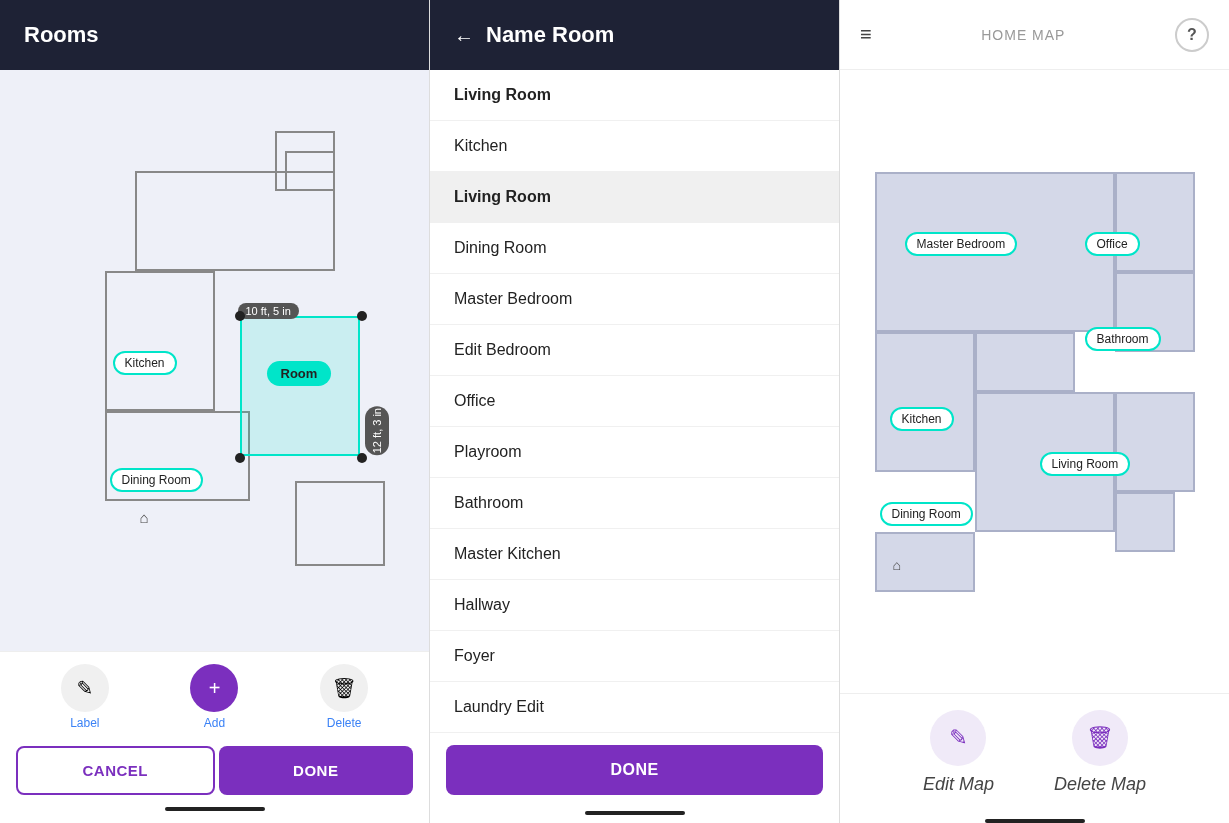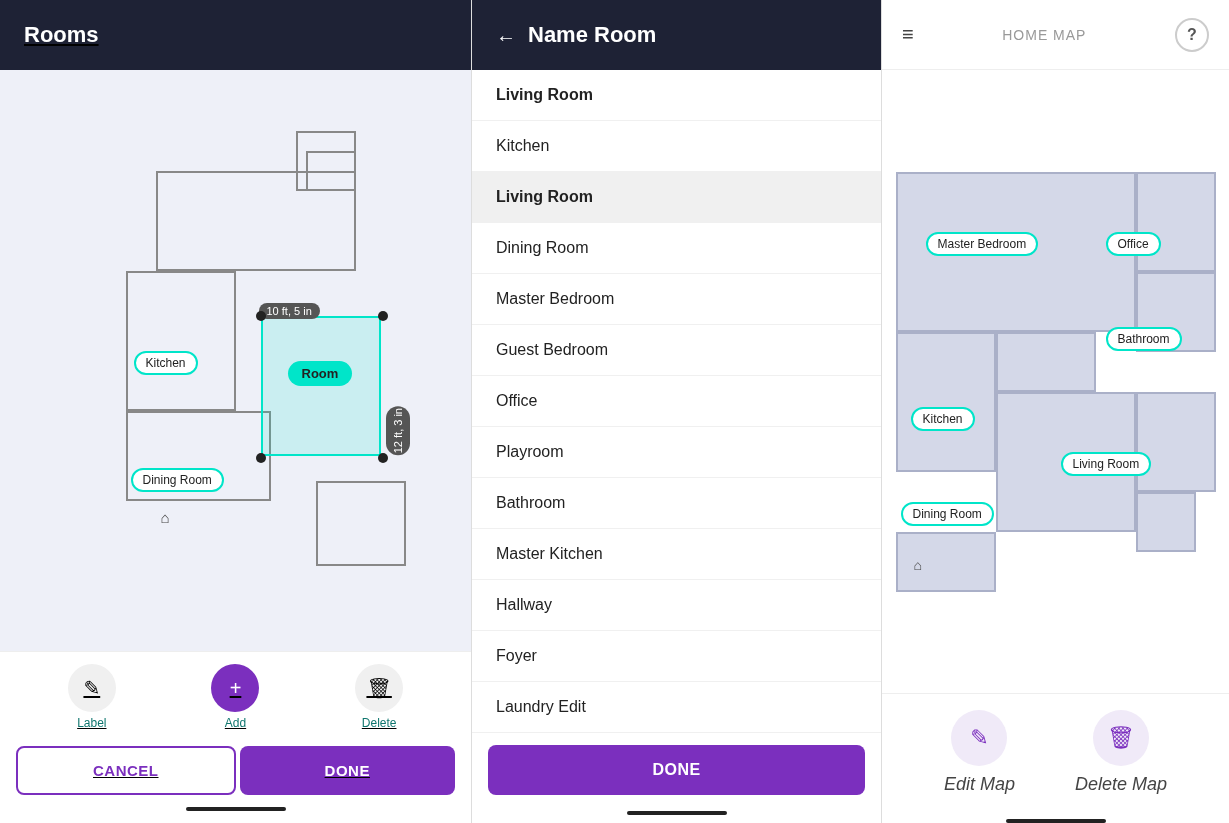--- a/index.html
+++ b/index.html
@@ -1,19 +1,19 @@
 <!DOCTYPE html>
 <html><head>
   <meta charset="utf-8">
   <style>
     * { box-sizing: border-box; margin: 0; padding: 0; }
     body { font-family: -apple-system, BlinkMacSystemFont, 'Segoe UI', sans-serif; display: flex; width: 1229px; height: 823px; overflow: hidden; background: #fff; }
 
     
-    .left-panel { width: 472px; display: flex; flex-direction: column; background: #f0f2f8; border-right: 1px solid #ddd; text-decoration: underline; }
+    .left-panel { width: 430px; display: flex; flex-direction: column; background: #f0f2f8; border-right: 1px solid #ddd; }
     .left-header { background: #1e2235; color: #fff; padding: 20px 24px; font-size: 22px; font-weight: 600; height: 70px; display: flex; align-items: center; }
     .map-area { flex: 1; background: #eef0f8; position: relative; overflow: hidden; display: flex; align-items: center; justify-content: center; }
     .floor-plan { position: relative; width: 340px; height: 480px; }
     .room-shape { position: absolute; border: 2px solid #888; background: transparent; }
     .shape-selected { top: 195px; left: 195px; width: 120px; height: 140px; border: 2px solid #00e5c9; background: rgba(0,229,201,0.15); }
 
     .room-label { position: absolute; background: #fff; border: 2px solid #00e5c9; border-radius: 20px; padding: 3px 10px; font-size: 12px; font-weight: 500; color: #222; white-space: nowrap; }
     .label-kitchen { top: 230px; left: 68px; }
     .label-dining { top: 347px; left: 65px; }
     .label-room { top: 250px; left: 202px; background: #00e5c9; border: none; color: #222; font-weight: 600; font-size: 13px; padding: 5px 14px; }
@@ -23,21 +23,21 @@
 
     .handle { position: absolute; width: 10px; height: 10px; background: #222; border-radius: 50%; transform: translate(-50%, -50%); }
 
     .bottom-toolbar { background: #fff; padding: 12px 0 8px; border-top: 1px solid #eee; display: flex; flex-direction: column; align-items: center; gap: 0; }
     .toolbar-buttons { display: flex; justify-content: space-around; width: 100%; padding: 0 20px 8px; }
     .toolbar-btn { display: flex; flex-direction: column; align-items: center; gap: 4px; cursor: pointer; background: none; border: none; }
     .toolbar-icon-circle { width: 48px; height: 48px; border-radius: 50%; display: flex; align-items: center; justify-content: center; font-size: 20px; }
     .icon-label { background: #f0f0f0; }
     .icon-add { background: #7b2fbe; color: #fff; }
     .icon-delete { background: #f0f0f0; }
-    .toolbar-label { font-size: 12px; color: #0f766e; }
+    .toolbar-label { font-size: 12px; color: #3b82f6; }
 
     .action-buttons { display: flex; width: 100%; padding: 8px 16px; gap: 4px; }
     .btn-cancel { flex: 1; padding: 14px; border: 2px solid #7b2fbe; background: #fff; color: #7b2fbe; border-radius: 8px; font-size: 15px; font-weight: 600; cursor: pointer; letter-spacing: 0.5px; }
     .btn-done-left { flex: 1; padding: 14px; border: none; background: #7b2fbe; color: #fff; border-radius: 8px; font-size: 15px; font-weight: 600; cursor: pointer; letter-spacing: 0.5px; }
 
     .bottom-bar { height: 4px; background: #222; border-radius: 2px; width: 100px; margin: 4px auto; }
 
     
     .middle-panel { width: 410px; display: flex; flex-direction: column; border-right: 1px solid #ddd; background: #fff; }
     .middle-header { background: #1e2235; color: #fff; padding: 0 24px; height: 70px; display: flex; align-items: center; gap: 12px; }
@@ -146,21 +146,21 @@
     <span class="back-arrow">←</span>
     <span class="middle-title">Name Room</span>
   </div>
 
   <div class="room-list" id="room-list">
       <div class="room-item bold">Living Room</div>
       <div class="room-item">Kitchen</div>
       <div class="room-item selected">Living Room</div>
       <div class="room-item">Dining Room</div>
       <div class="room-item">Master Bedroom</div>
-      <div class="room-item">Guest Bedroom</div>
+      <div class="room-item">Edit Bedroom</div>
       <div class="room-item">Office</div>
       <div class="room-item">Playroom</div>
       <div class="room-item">Bathroom</div>
       <div class="room-item">Master Kitchen</div>
       <div class="room-item">Hallway</div>
       <div class="room-item">Foyer</div>
       <div class="room-item">Laundry Edit</div>
     </div>
 
   <div class="middle-done">

